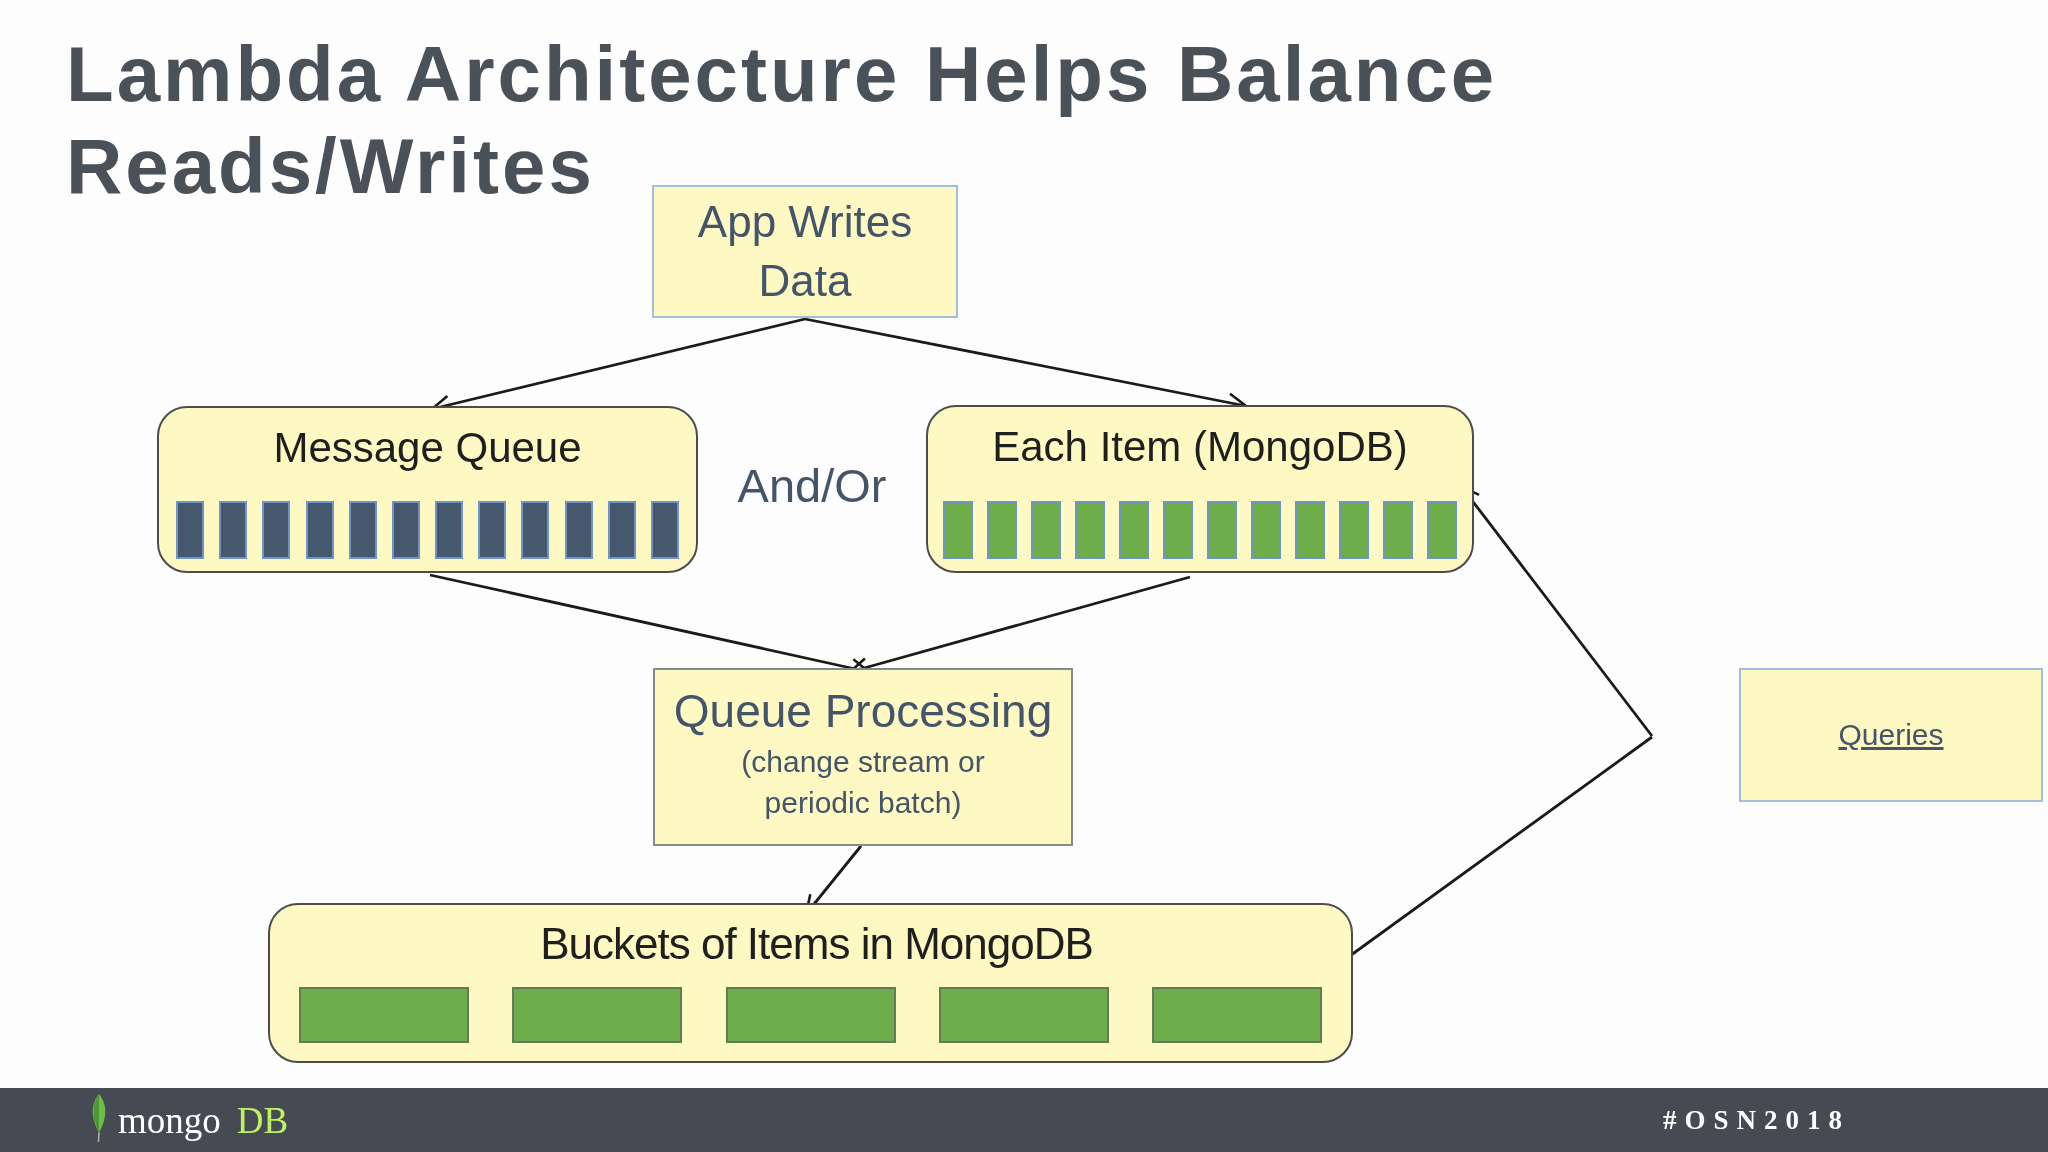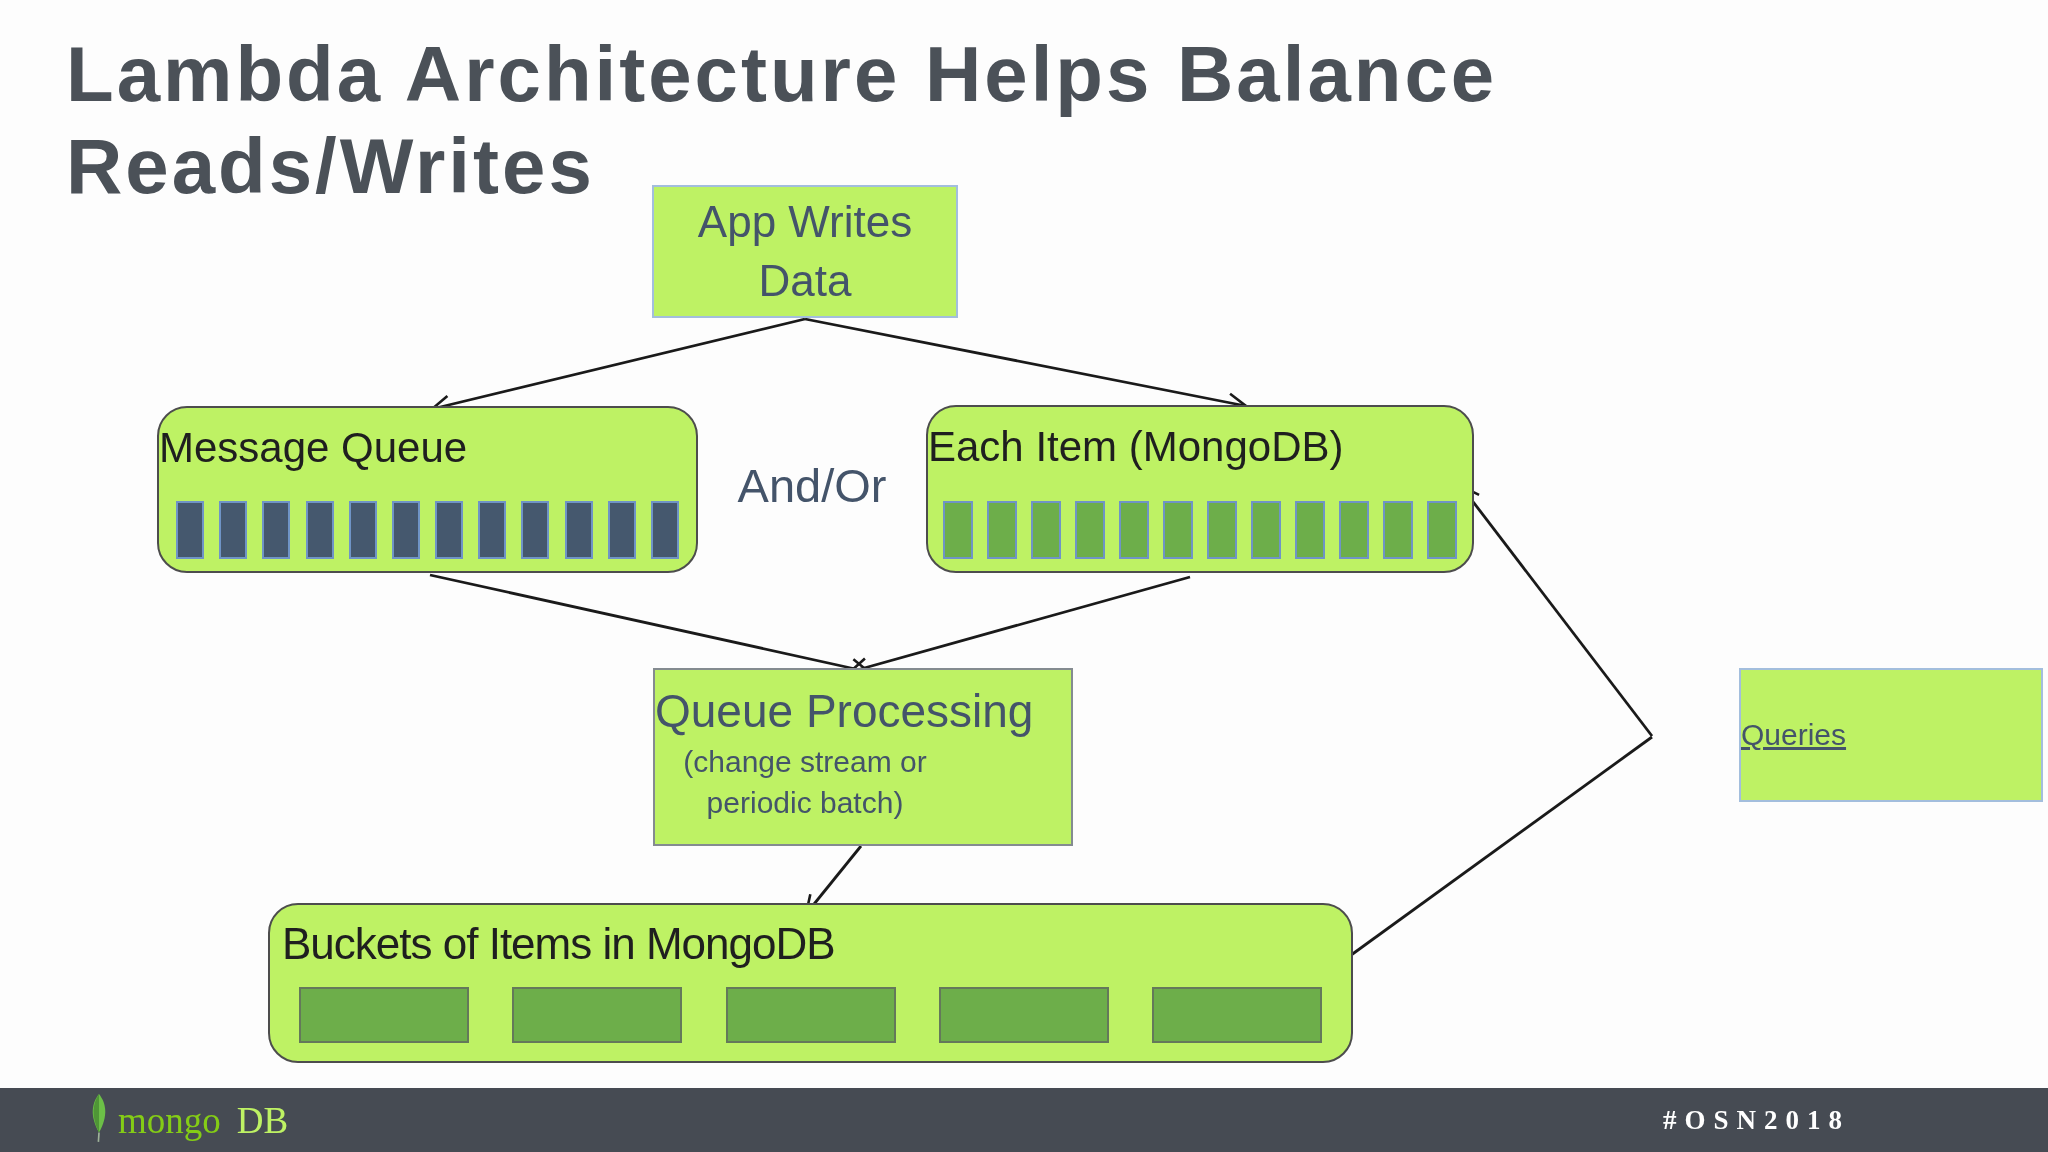--- a/index.html
+++ b/index.html
@@ -11,21 +11,21 @@
     font-family:"Liberation Sans", sans-serif;
   }
   .title{
     position:absolute;left:66px;top:28px;width:1660px;
     margin:0;
     font-size:78px;font-weight:bold;letter-spacing:3px;
     line-height:1.18;
     color:var(--title-text,#4b5158);
   }
   .connectors{position:absolute;left:0;top:0;width:2048px;height:1152px;z-index:1;}
-  .node{position:absolute;z-index:2;background:#bef264;box-sizing:border-box;display:flex;flex-direction:column;}
+  .node{position:absolute;z-index:2;background:#fef9c3;box-sizing:border-box;display:flex;flex-direction:column;align-items:center;}
   .blue-box{border:2px solid var(--blue-box-border,#a3bedd);justify-content:center;}
   .rounded-box{border:2px solid var(--rounded-box-border,#4d4d4d);border-radius:30px;}
   .plain-box{border:2px solid var(--async-box-border,#848b90);}
   .slate{color:var(--slate-text,#44546a);}
   .dark{color:var(--dark-text,#1f1f1f);}
 
   .app-writes{left:652px;top:185px;width:306px;height:133px;font-size:44px;line-height:1.32;text-align:center;}
   .message-queue{left:157px;top:406px;width:541px;height:167px;}
   .each-item{left:926px;top:405px;width:548px;height:168px;gap:20px;}
   .async-box{left:653px;top:668px;width:420px;height:178px;}
@@ -49,21 +49,21 @@
   .and-or{position:absolute;left:712px;top:458px;width:200px;text-align:center;font-size:47px;z-index:2;}
 
   .footer{
     position:absolute;left:0;top:1088px;width:2048px;height:64px;
     background:var(--footer-bar,#464b53);
     display:flex;align-items:center;z-index:3;
   }
   .logo{display:flex;align-items:center;margin-left:86px;}
   .leaf{width:26px;height:52px;margin-right:6px;margin-top:-2px;}
   .logo-word{font-family:"Liberation Serif", serif;font-size:37px;line-height:1;}
-  .logo-mongo{color:#84cc16;}
+  .logo-mongo{color:#ffffff;}
   .logo-db{color:#bef264;margin-left:16px;}
   .hashtag{
     position:absolute;right:198px;top:0;height:64px;display:flex;align-items:center;
     color:#ffffff;font-size:27px;font-weight:bold;letter-spacing:8px;font-family:Liberation Serif, serif;
   }
 </style>
 </head>
 <body>
 
 <div class="slide">

